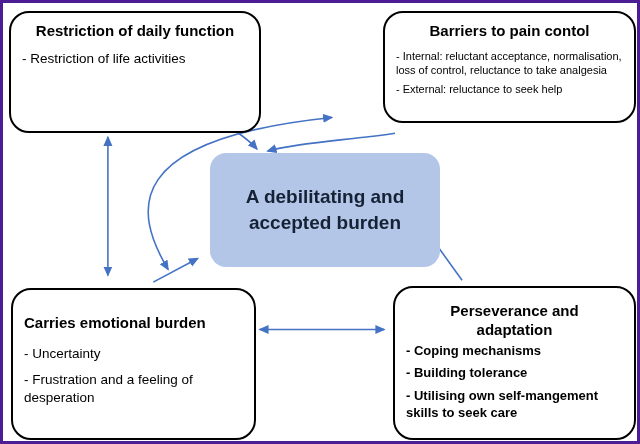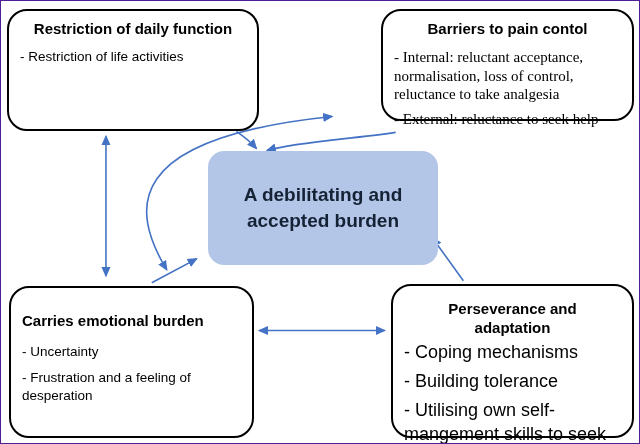--- a/index.html
+++ b/index.html
@@ -2,21 +2,21 @@
 <html style="--arrow: #4472C4; --center-fill: #B4C6E7; --box-border: #000000; --center-text: #152235;"><head>
 <meta charset="utf-8">
 <style>
   * { box-sizing: border-box; margin: 0; padding: 0; }
   html, body { background: #ffffff; }
   .stage {
     position: relative;
     width: 640px;
     height: 444px;
     background: #ffffff;
-    border: 1px solid #4c1d95;
+    border: 3px solid #4c1d95;
     overflow: hidden;
     font-family: "Liberation Sans", sans-serif;
     color: #000;
   }
   .arrows {
     position: absolute;
     left: 0; top: 0;
     width: 100%; height: 100%;
     pointer-events: none;
   }
@@ -41,27 +41,27 @@
   }
   .box .title.center { text-align: center; }
   .box .item {
     font-size: 13.5px;
     line-height: 1.3;
     margin-bottom: 9px;
   }
 
   .b-restriction { left: 6px;  top: 8px;   width: 252px; height: 122px; }
   .b-barriers    { left: 380px; top: 8px;  width: 253px; height: 112px; }
-  .b-barriers .item { font-size: 15px; line-height: 1.25; font-family: Liberation Serif, serif; }
+  .b-barriers .item { font-size: 11px; line-height: 1.25; }
   .b-barriers .item.para { margin-bottom: 6px; }
   .b-emotional   { left: 8px;  top: 285px; width: 245px; height: 152px; padding-top: 24px; }
   .b-emotional .title { margin-bottom: 12px; }
   .b-perseverance{ left: 390px; top: 283px; width: 243px; height: 154px; padding-top: 14px; }
   .b-perseverance .title { padding: 0 24px; margin-bottom: 3px; }
-  .b-perseverance .item { font-size: 18px; margin-bottom: 6px; }
+  .b-perseverance .item { font-size: 13px; margin-bottom: 6px; font-weight: bold; }
 
   .center-node {
     position: absolute;
     left: 207px; top: 150px;
     width: 230px; height: 114px;
     background: var(--center-fill, #B4C6E7);
     border-radius: 16px;
     display: flex;
     align-items: center;
     justify-content: center;

